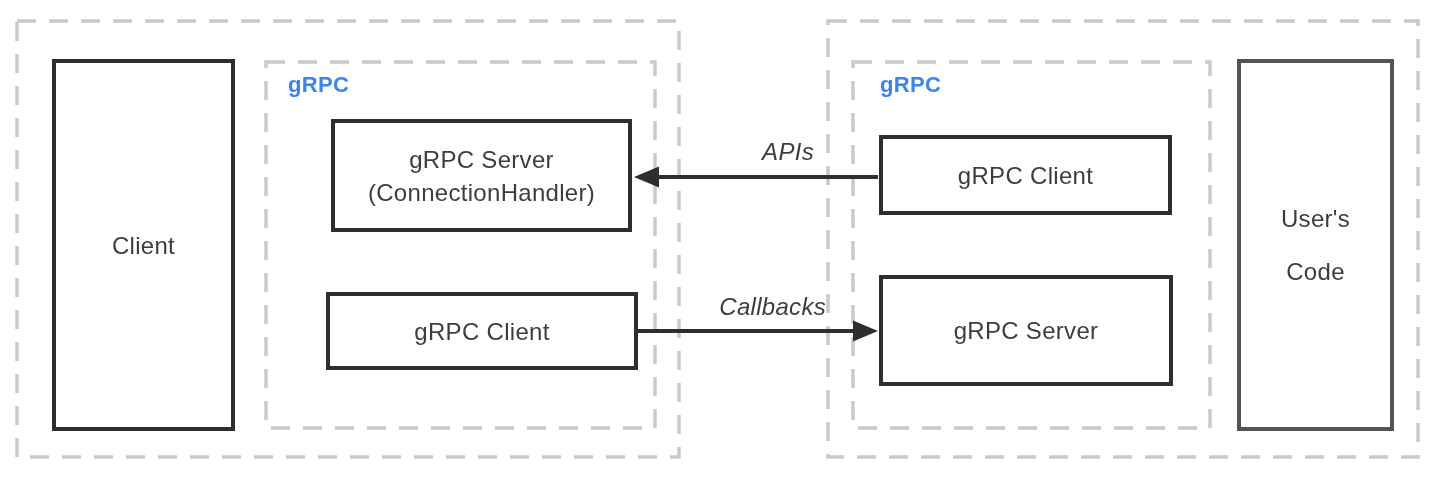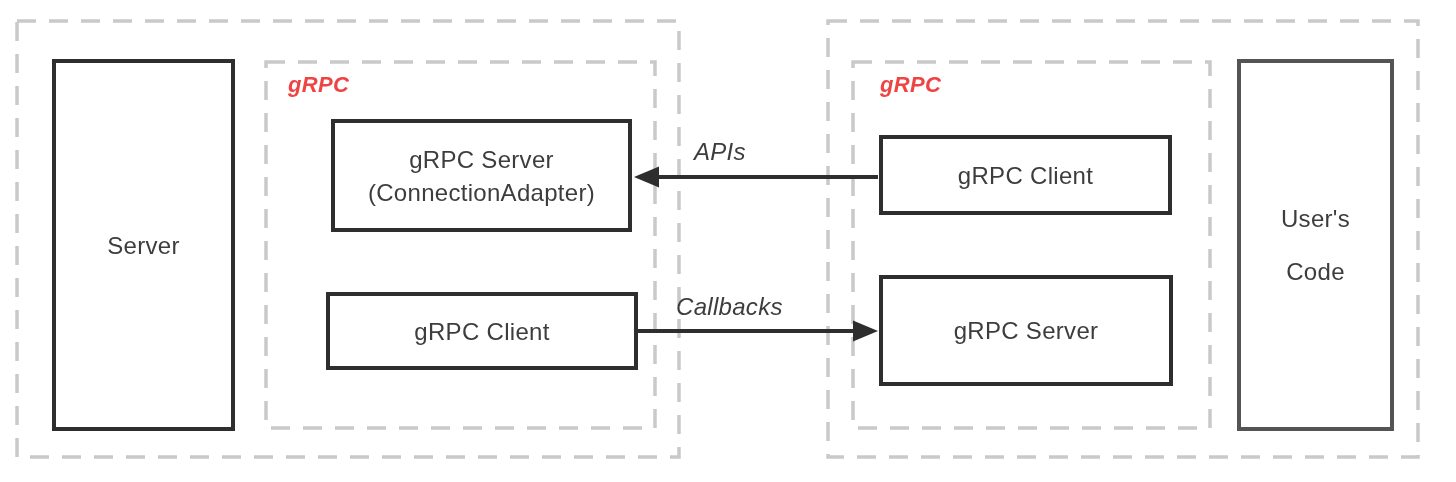--- a/index.html
+++ b/index.html
@@ -38,33 +38,32 @@
   }
   .box-connection-process { left: 52px;  top: 59px;  width: 183px; height: 372px; }
   .box-left-server        { left: 331px; top: 119px; width: 301px; height: 113px; }
   .box-left-client        { left: 326px; top: 292px; width: 312px; height: 78px;  }
   .box-right-client       { left: 879px; top: 135px; width: 293px; height: 80px;  }
   .box-right-server       { left: 879px; top: 275px; width: 294px; height: 111px; }
   .box-users-code         { left: 1237px; top: 59px; width: 157px; height: 372px; border-color: #545454; gap: 20px; }
   .grpc-label {
     position: absolute;
     font-size: 22px;
-    font-style: italic;
     font-weight: bold;
-    color: #ef4444;
+    color: #3b82f6;
     letter-spacing: 0.3px;
   }
   .grpc-label-left  { left: 288px; top: 72px; }
   .grpc-label-right { left: 880px; top: 72px; }
   .arrow-label {
     position: absolute;
     font-size: 24px;
     font-style: italic;
     color: #3d3d3d;
-    text-align: left;
+    text-align: right;
     letter-spacing: 0.3px;
   }
   .arrow-label-apis      { left: 694px; top: 138px; width: 120px; }
   .arrow-label-callbacks { left: 676px; top: 293px; width: 150px; font-style: italic; }
 </style>
 </head>
 <body>
 
 <div class="canvas">
 
@@ -76,28 +75,28 @@
     <rect x="853" y="62" width="357" height="366" fill="none" stroke="#c9c9c9" stroke-width="3.5" stroke-dasharray="19 13"></rect>
 
     <line x1="878" y1="177" x2="657" y2="177" stroke="#2e2e2e" stroke-width="4"></line>
     <polygon points="634,177 659,166.5 659,187.5" fill="#2e2e2e"></polygon>
 
     <line x1="638" y1="331" x2="855" y2="331" stroke="#2e2e2e" stroke-width="4"></line>
     <polygon points="878,331 853,320.5 853,341.5" fill="#2e2e2e"></polygon>
   </svg>
 
   <div class="solid-box box-connection-process">
-    <span>Server</span>
+    <span>Client</span>
   </div>
 
   <div class="grpc-label grpc-label-left">gRPC</div>
 
   <div class="solid-box box-left-server">
     <span>gRPC Server</span>
-    <span>(ConnectionAdapter)</span>
+    <span>(ConnectionHandler)</span>
   </div>
 
   <div class="solid-box box-left-client">
     <span>gRPC Client</span>
   </div>
 
   <div class="arrow-label arrow-label-apis">APIs</div>
   <div class="arrow-label arrow-label-callbacks">Callbacks</div>
 
   <div class="grpc-label grpc-label-right">gRPC</div>

